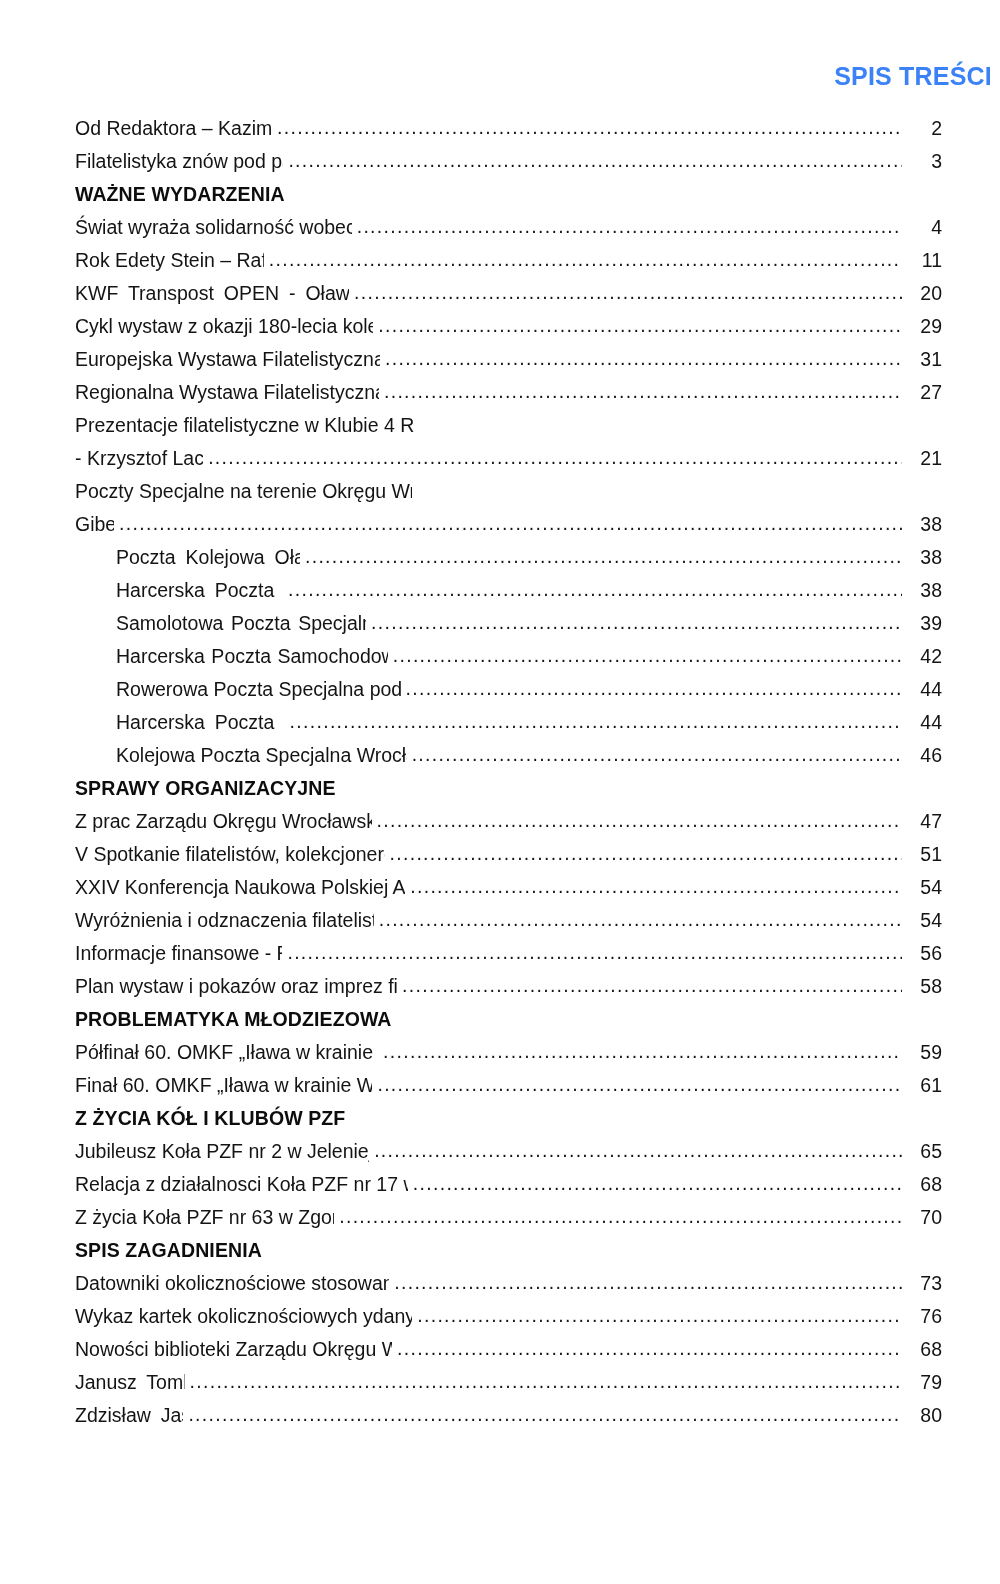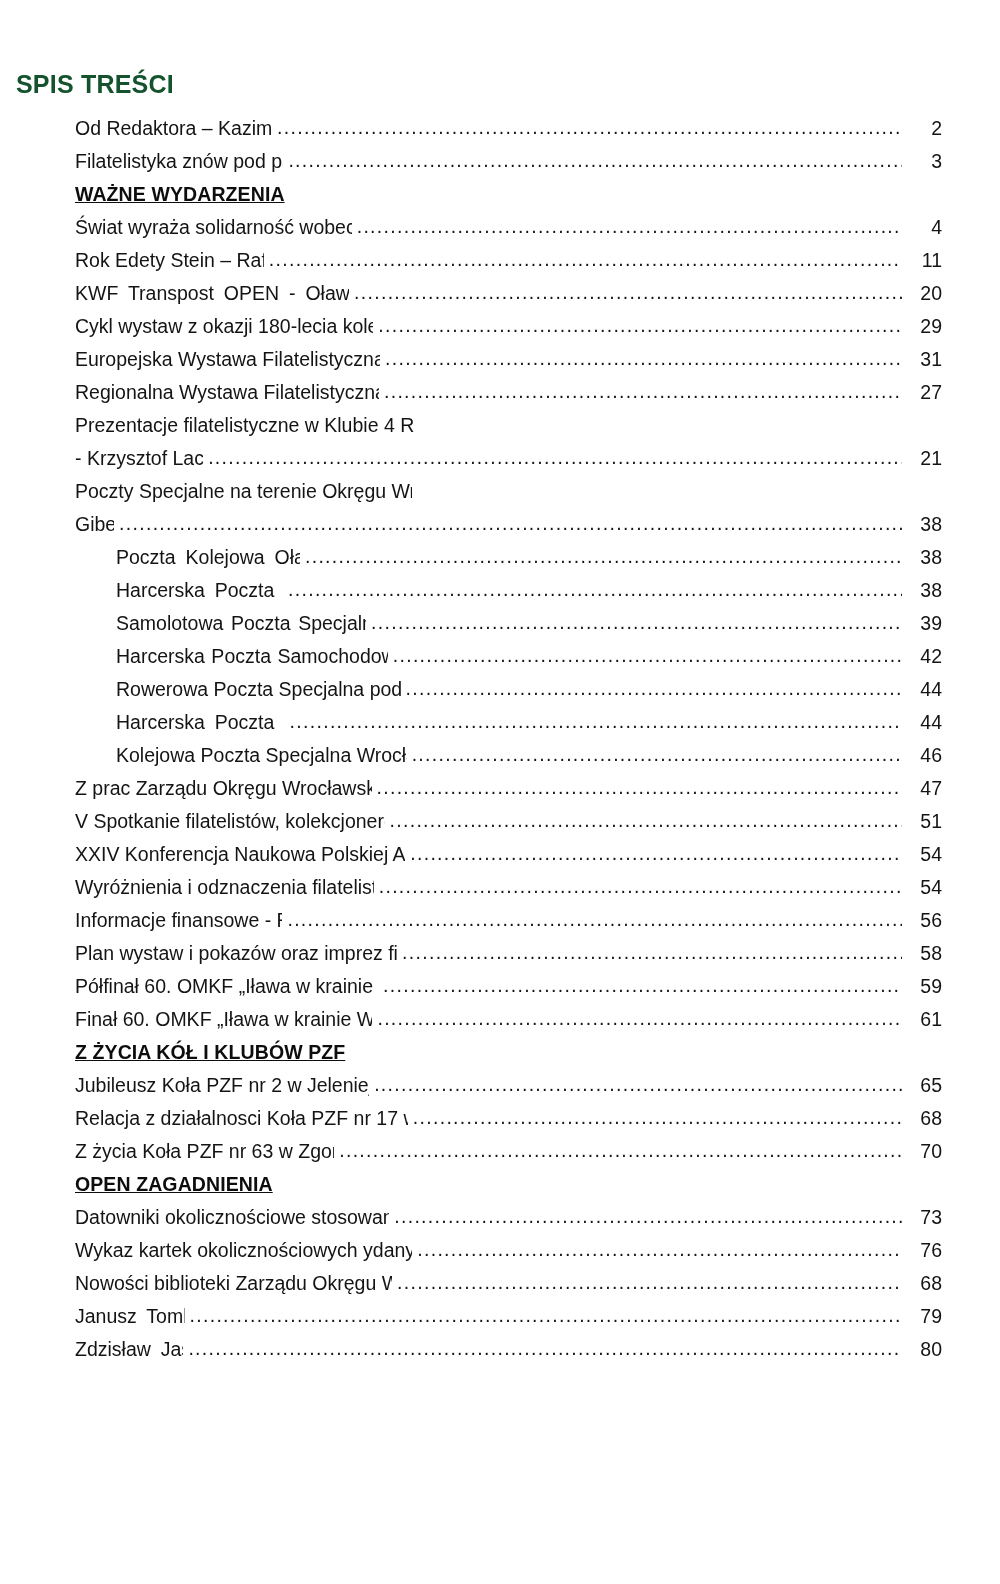--- a/index.html
+++ b/index.html
@@ -16,29 +16,29 @@
   }
   .page {
     position: relative;
     width: 1000px;
     height: 1584px;
     box-sizing: border-box;
     padding: 0;
     overflow: hidden;
   }
   .toc-title {
-    text-align: left;
+    text-align: right;
     font-size: 25px;
     font-weight: bold;
     letter-spacing: 0.2px;
-    margin: 16px;
+    margin: 8px;
     padding-top: 56px;
     padding-bottom: 0;
     line-height: 1.0;
-    color: #14532d;
+    color: #3b82f6;
   }
   .toc-list {
     margin: 0;
     padding: 0;
     list-style: none;
     position: absolute;
     left: 75px;
     right: 58px;
     top: 112px;
   }
@@ -78,21 +78,20 @@
     padding-left: 4px;
   }
   
   .heading {
     font-weight: bold;
     font-size: 19.5px;
     line-height: 33px;
     color: #0d0d0d;
     letter-spacing: 0.1px;
     white-space: nowrap;
-    text-decoration: underline;
   }
   
   .entry.sub {
     padding-left: 41px;
   }
   
   .entry.wrap-first .leader,
   .entry.wrap-first .page-num {
     visibility: hidden;
   }
@@ -201,20 +200,21 @@
       <div class="entry sub ws-1">
         <span class="label">Harcerska Poczta Hulajnogowa</span>
         <span class="leader"></span>
         <span class="page-num">44</span>
       </div>
       <div class="entry sub">
         <span class="label">Kolejowa Poczta Specjalna Wrocław - Poznań oraz Poznań - Wrocław</span>
         <span class="leader"></span>
         <span class="page-num">46</span>
       </div>
+      <div class="heading">SPRAWY ORGANIZACYJNE</div>
       <div class="entry">
         <span class="label">Z prac Zarządu Okręgu Wrocławskiego PZF - Kazimierz Rosiewicz</span>
         <span class="leader"></span>
         <span class="page-num">47</span>
       </div>
       <div class="entry">
         <span class="label">V Spotkanie filatelistów, kolekcjonerów i pocztowców - Mieczysław Kula</span>
         <span class="leader"></span>
         <span class="page-num">51</span>
       </div>
@@ -231,20 +231,21 @@
       <div class="entry">
         <span class="label">Informacje finansowe - Rafał Wincewicz</span>
         <span class="leader"></span>
         <span class="page-num">56</span>
       </div>
       <div class="entry">
         <span class="label">Plan wystaw i pokazów oraz imprez filatelistycznych w 2023 - Antoni Buczek</span>
         <span class="leader"></span>
         <span class="page-num">58</span>
       </div>
+      <div class="heading">PROBLEMATYKA MŁODZIEZOWA</div>
       <div class="entry">
         <span class="label">Półfinał 60. OMKF „Iława w krainie Warmii i Mazur” - Andrzej Staszak</span>
         <span class="leader"></span>
         <span class="page-num">59</span>
       </div>
       <div class="entry">
         <span class="label">Finał 60. OMKF „Iława w krainie Warmii i Mazur” - Mieczysław Kula</span>
         <span class="leader"></span>
         <span class="page-num">61</span>
       </div>
@@ -257,21 +258,21 @@
       <div class="entry">
         <span class="label">Relacja z działalnosci Koła PZF nr 17 w Kamiennej Górze - Kazimierz Rosiewicz</span>
         <span class="leader"></span>
         <span class="page-num">68</span>
       </div>
       <div class="entry">
         <span class="label">Z życia Koła PZF nr 63 w Zgorzelcu - Mieczysław Kula</span>
         <span class="leader"></span>
         <span class="page-num">70</span>
       </div>
-      <div class="heading">OPEN ZAGADNIENIA</div>
+      <div class="heading">SPIS ZAGADNIENIA</div>
       <div class="entry">
         <span class="label">Datowniki okolicznościowe stosowane na terenie Dolnego Śląska w 2022</span>
         <span class="leader"></span>
         <span class="page-num">73</span>
       </div>
       <div class="entry">
         <span class="label">Wykaz kartek okolicznościowych ydanych przez Pocztę Polską S.A. we Wrocławiu</span>
         <span class="leader"></span>
         <span class="page-num">76</span>
       </div>

